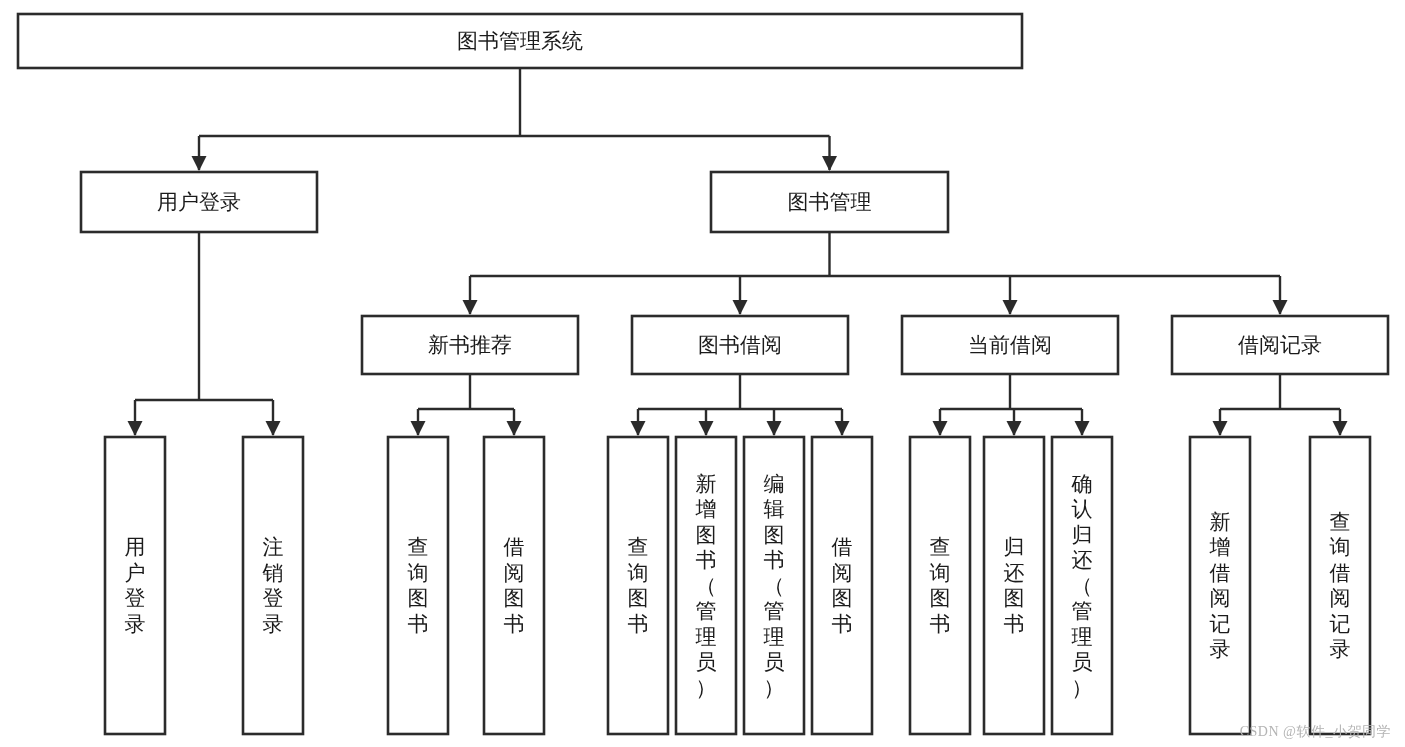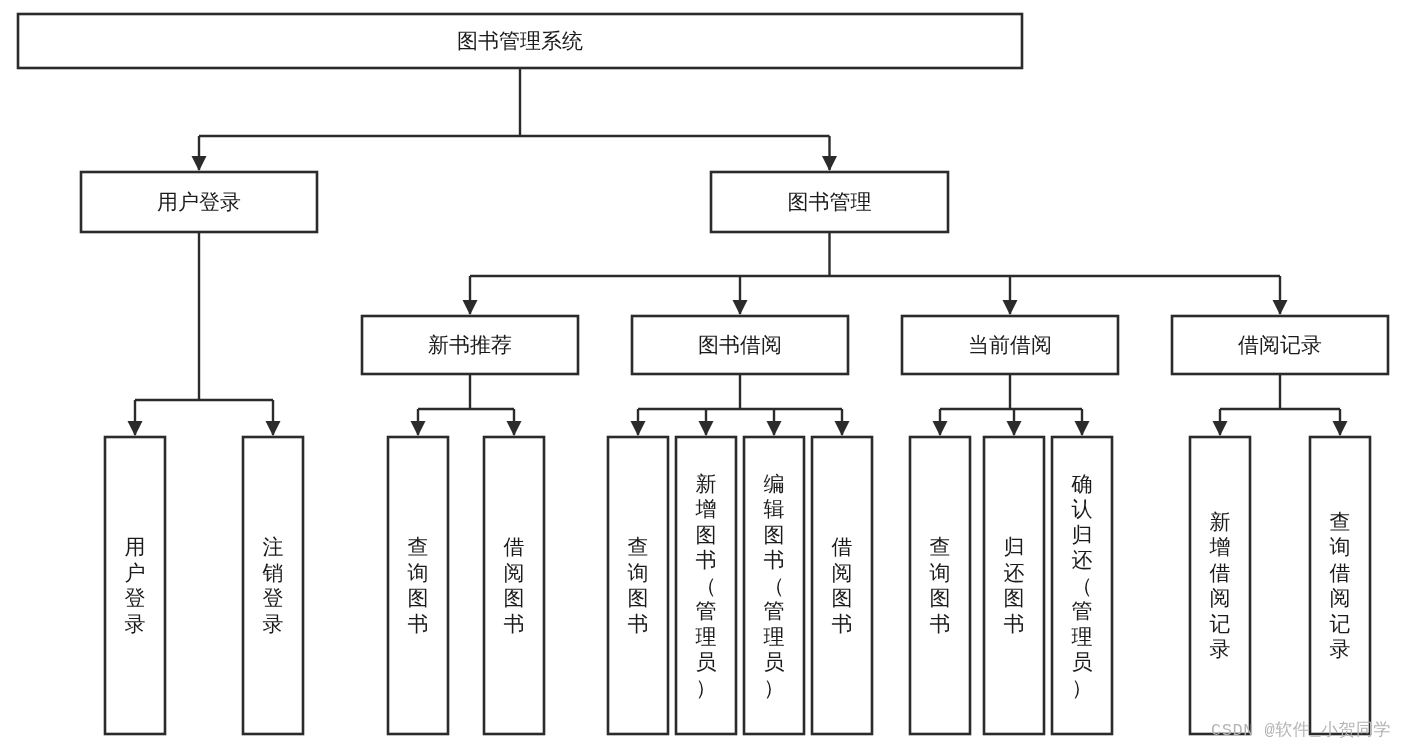--- a/index.html
+++ b/index.html
@@ -54,22 +54,22 @@
   .node-label-vertical {
     fill: #1b1b1b;
     font-family: "Liberation Sans", "DejaVu Sans", sans-serif;
     font-size: 21px;
     text-anchor: middle;
   }
   .watermark-text {
     position: absolute;
     right: 14px;
     bottom: 6px;
-    font-family: Liberation Mono, monospace;
-    font-size: 17px;
+    font-family: Liberation Serif, serif;
+    font-size: 14px;
     color: #b4b4b4;
     white-space: nowrap;
     letter-spacing: 0.5px;
     pointer-events: none;
   }
 </style>
 </head>
 <body>
 
 <div id="diagram-root">

